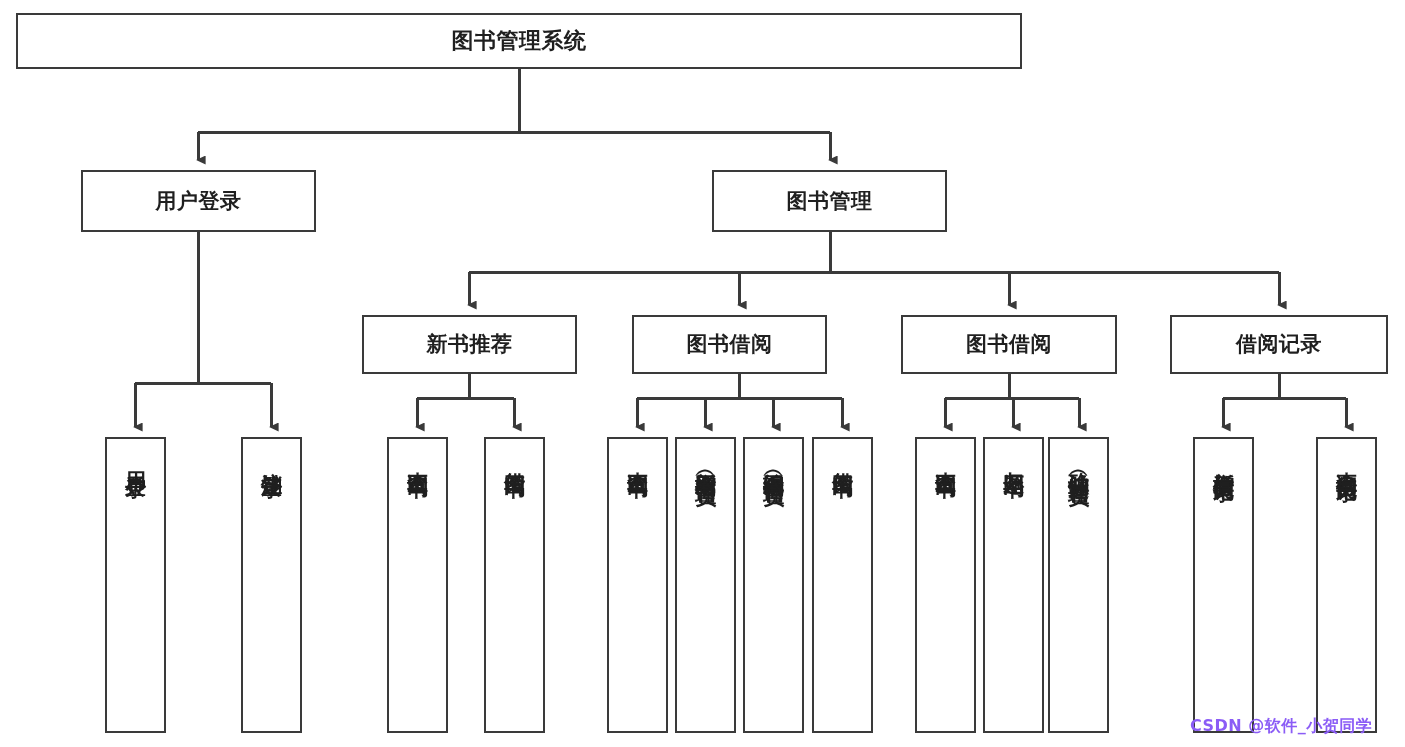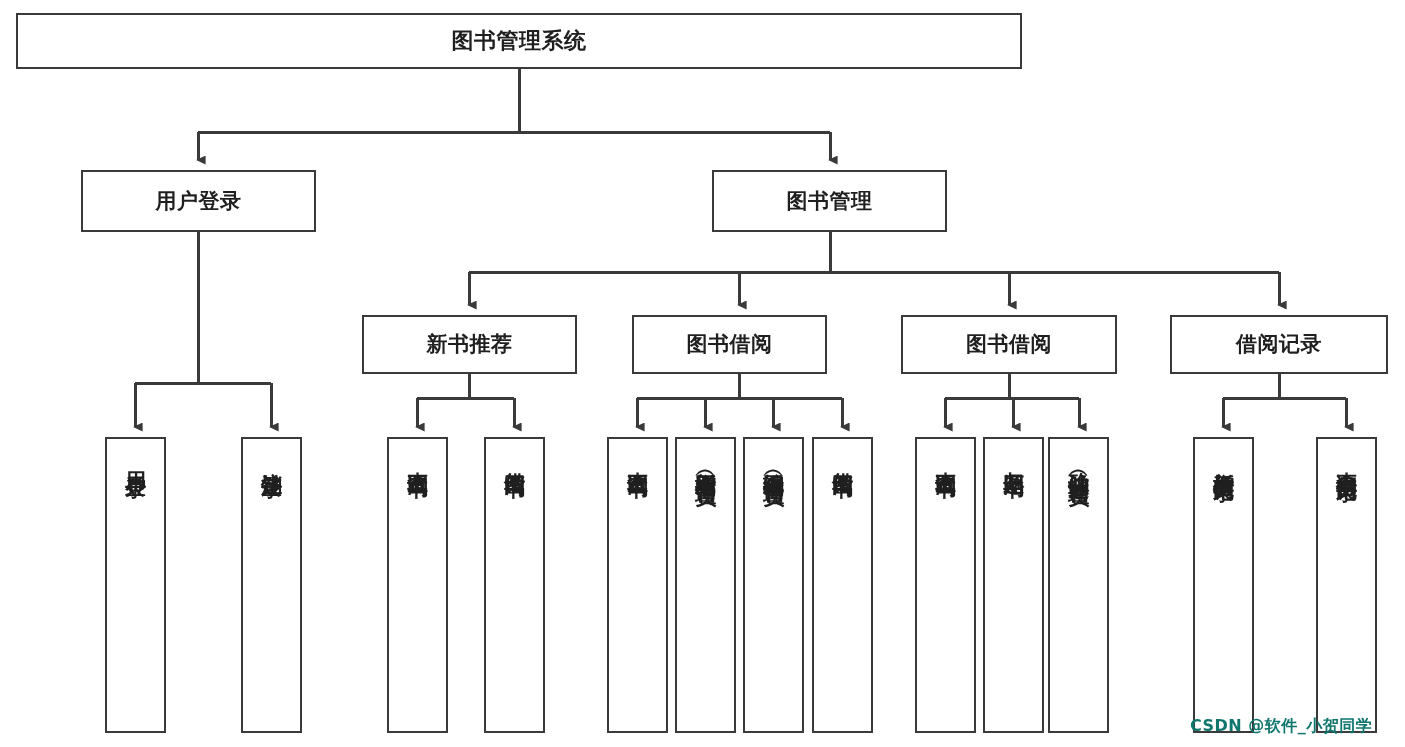--- a/index.html
+++ b/index.html
@@ -63,21 +63,21 @@
     font-size: 21px;
     line-height: 1.08;
     letter-spacing: 2px;
     white-space: nowrap;
   }
   #watermark {
     position: absolute;
     left: 1190px;
     top: 716px;
     font-size: 16px;
-    color: #0f766e;
+    color: #8b5cf6;
     white-space: nowrap;
     letter-spacing: 0.5px;
   }
 </style>
 </head>
 <body>
 
 <div id="diagram-root">
 
   <svg id="edges-layer" width="1405" height="747" viewBox="0 0 1405 747">

